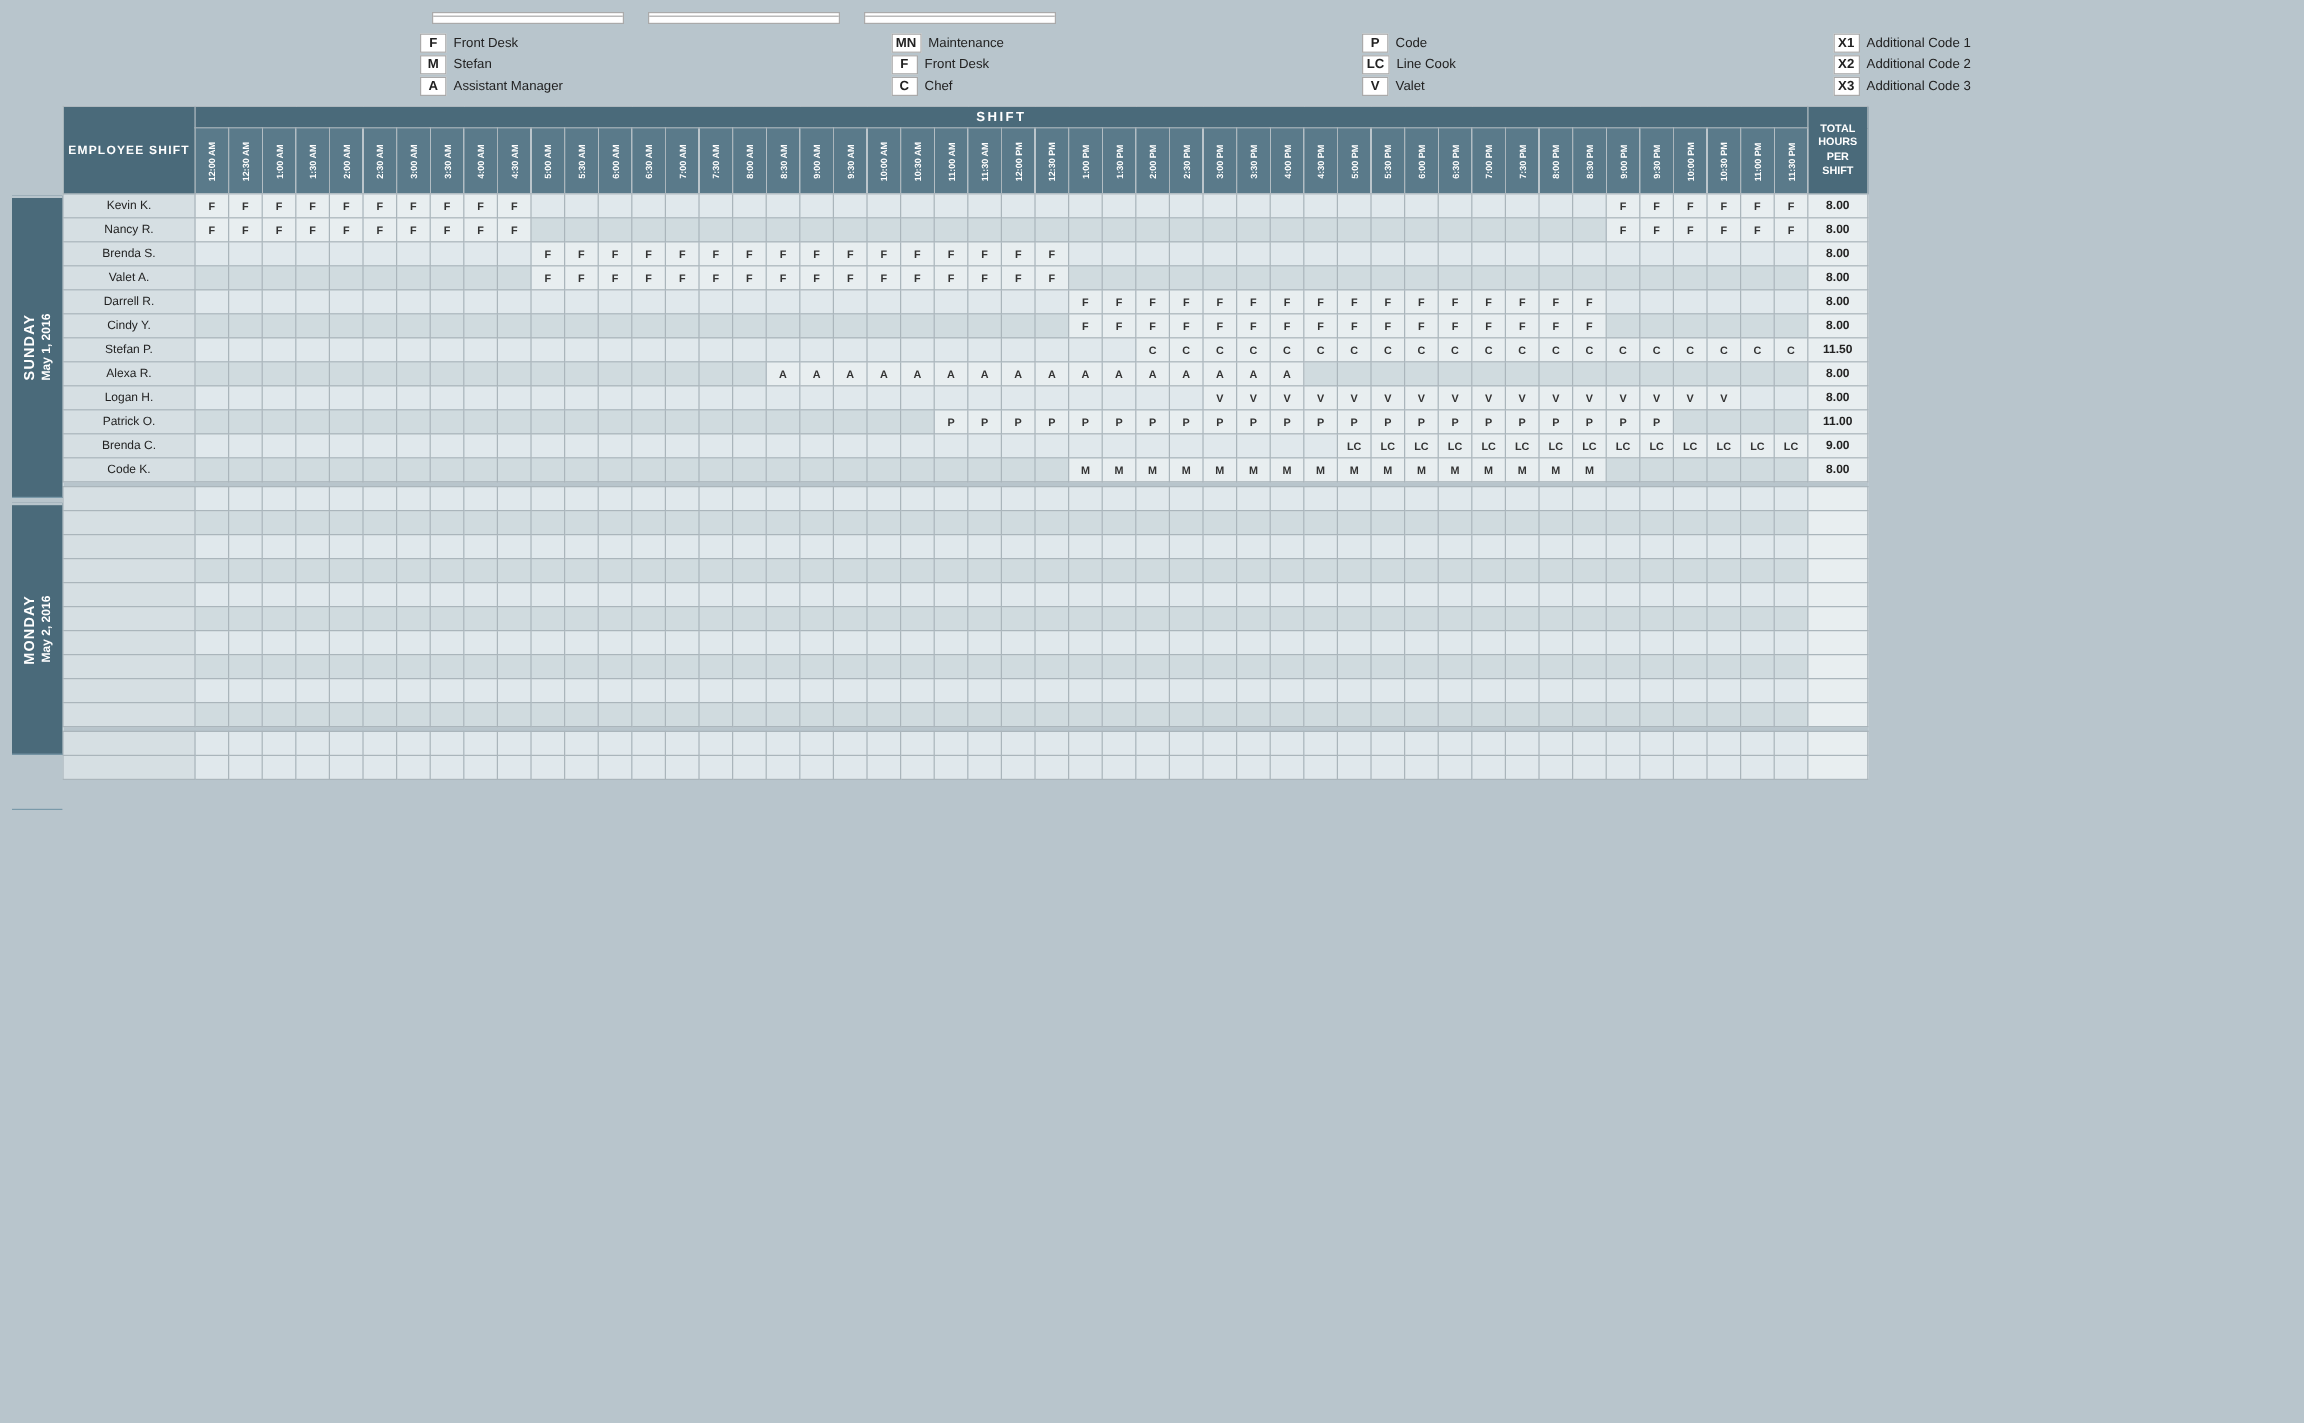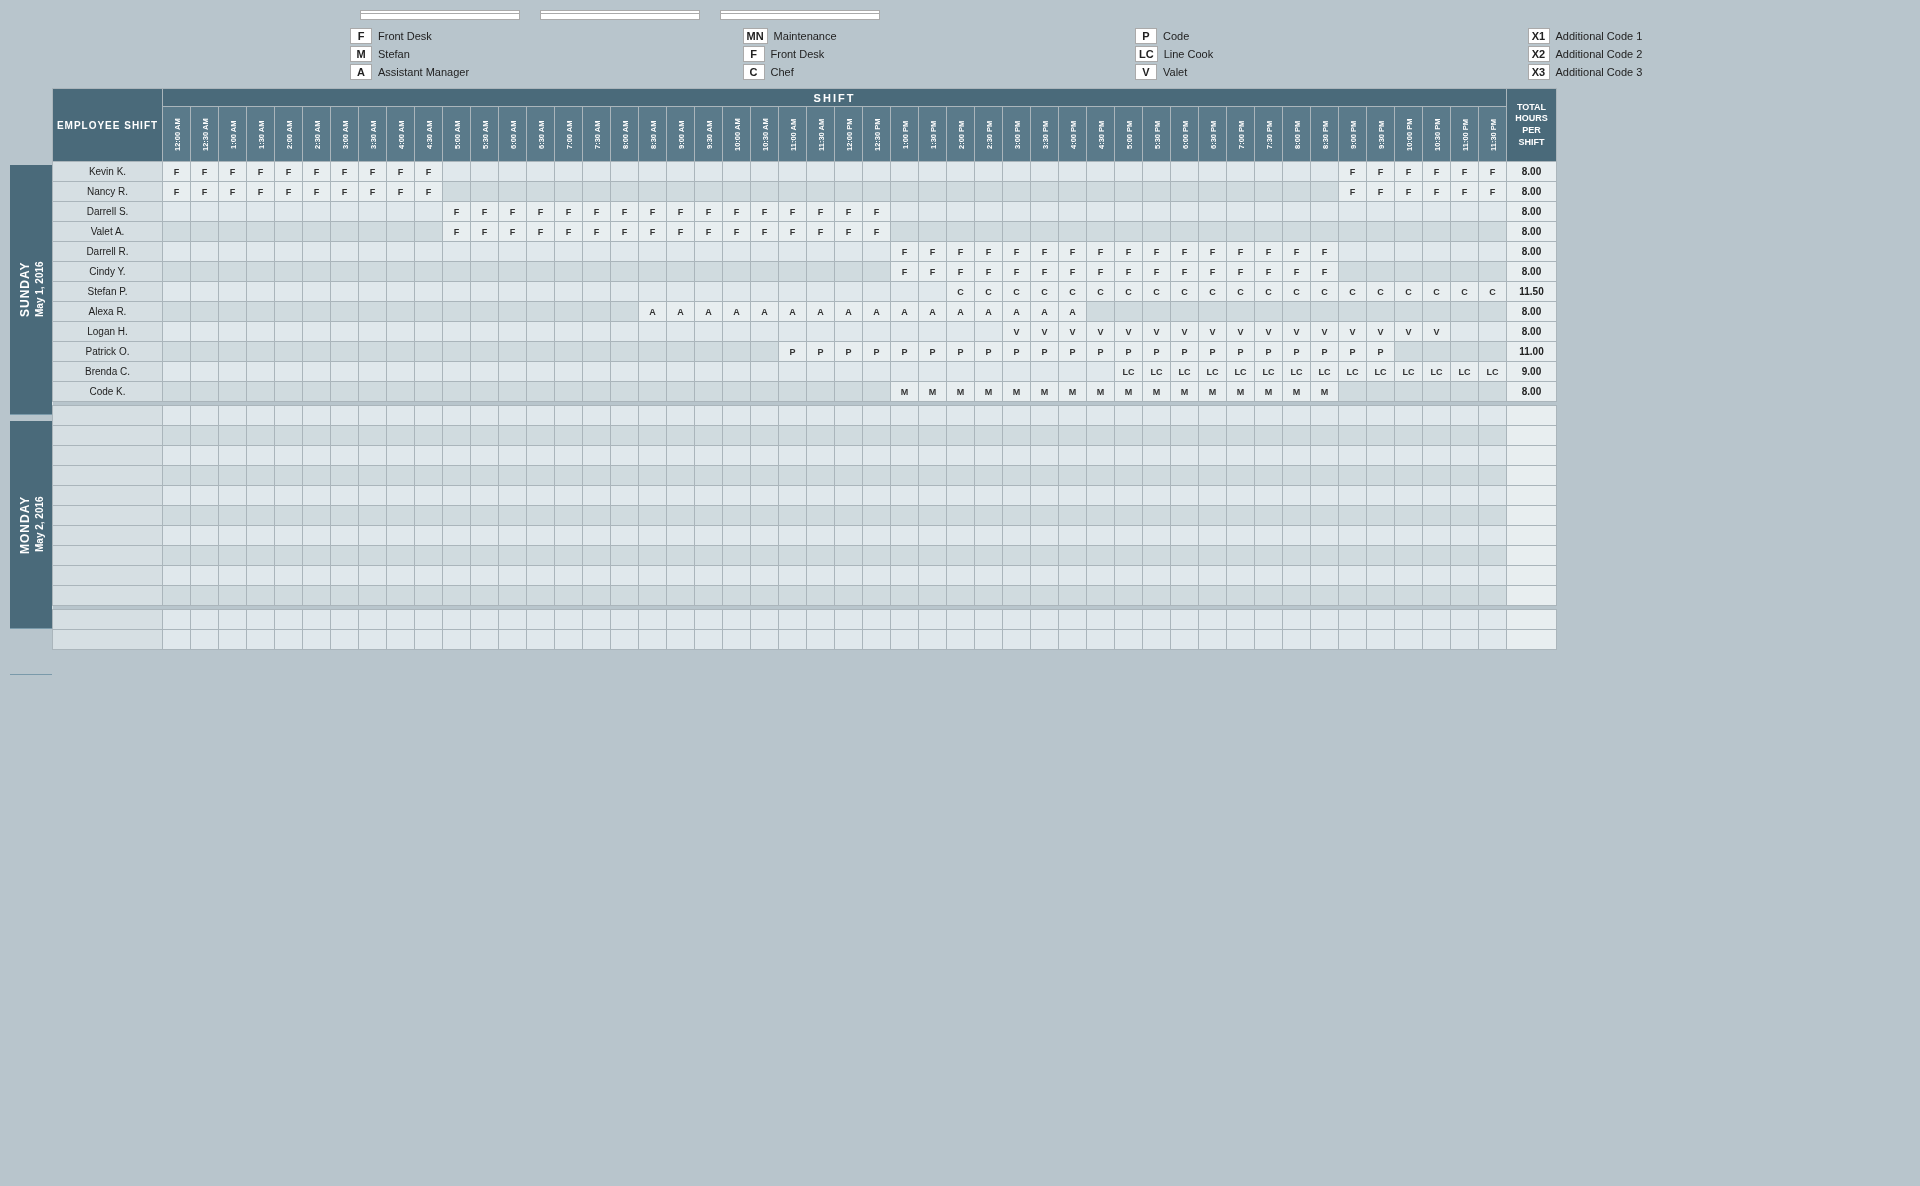--- a/index.html
+++ b/index.html
@@ -465,21 +465,21 @@
               <td class="td-slot" style="background: rgb(208, 219, 223);"></td>
               <td class="td-slot" style="background: rgb(232, 238, 240);">F</td>
               <td class="td-slot" style="background: rgb(232, 238, 240);">F</td>
               <td class="td-slot" style="background: rgb(232, 238, 240);">F</td>
               <td class="td-slot" style="background: rgb(232, 238, 240);">F</td>
               <td class="td-slot" style="background: rgb(232, 238, 240);">F</td>
               <td class="td-slot" style="background: rgb(232, 238, 240);">F</td>
               <td class="td-total">8.00</td>
             </tr>
             <tr class="row-sunday">
-              <td class="td-emp-name">Darrell S.</td>
+              <td class="td-emp-name">Brenda S.</td>
               <td class="td-slot" style="background: rgb(224, 232, 236);"></td>
               <td class="td-slot" style="background: rgb(224, 232, 236);"></td>
               <td class="td-slot" style="background: rgb(224, 232, 236);"></td>
               <td class="td-slot" style="background: rgb(224, 232, 236);"></td>
               <td class="td-slot" style="background: rgb(224, 232, 236);"></td>
               <td class="td-slot" style="background: rgb(224, 232, 236);"></td>
               <td class="td-slot" style="background: rgb(224, 232, 236);"></td>
               <td class="td-slot" style="background: rgb(224, 232, 236);"></td>
               <td class="td-slot" style="background: rgb(224, 232, 236);"></td>
               <td class="td-slot" style="background: rgb(224, 232, 236);"></td>

